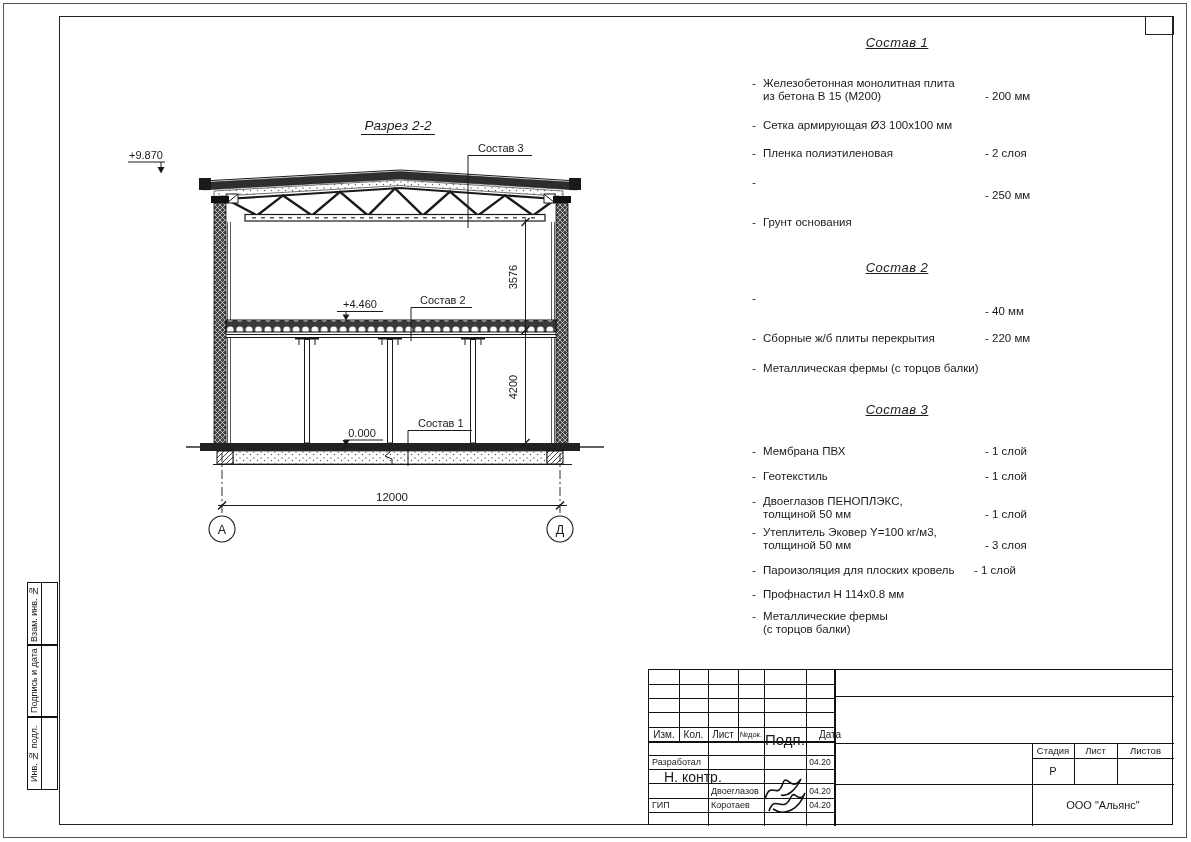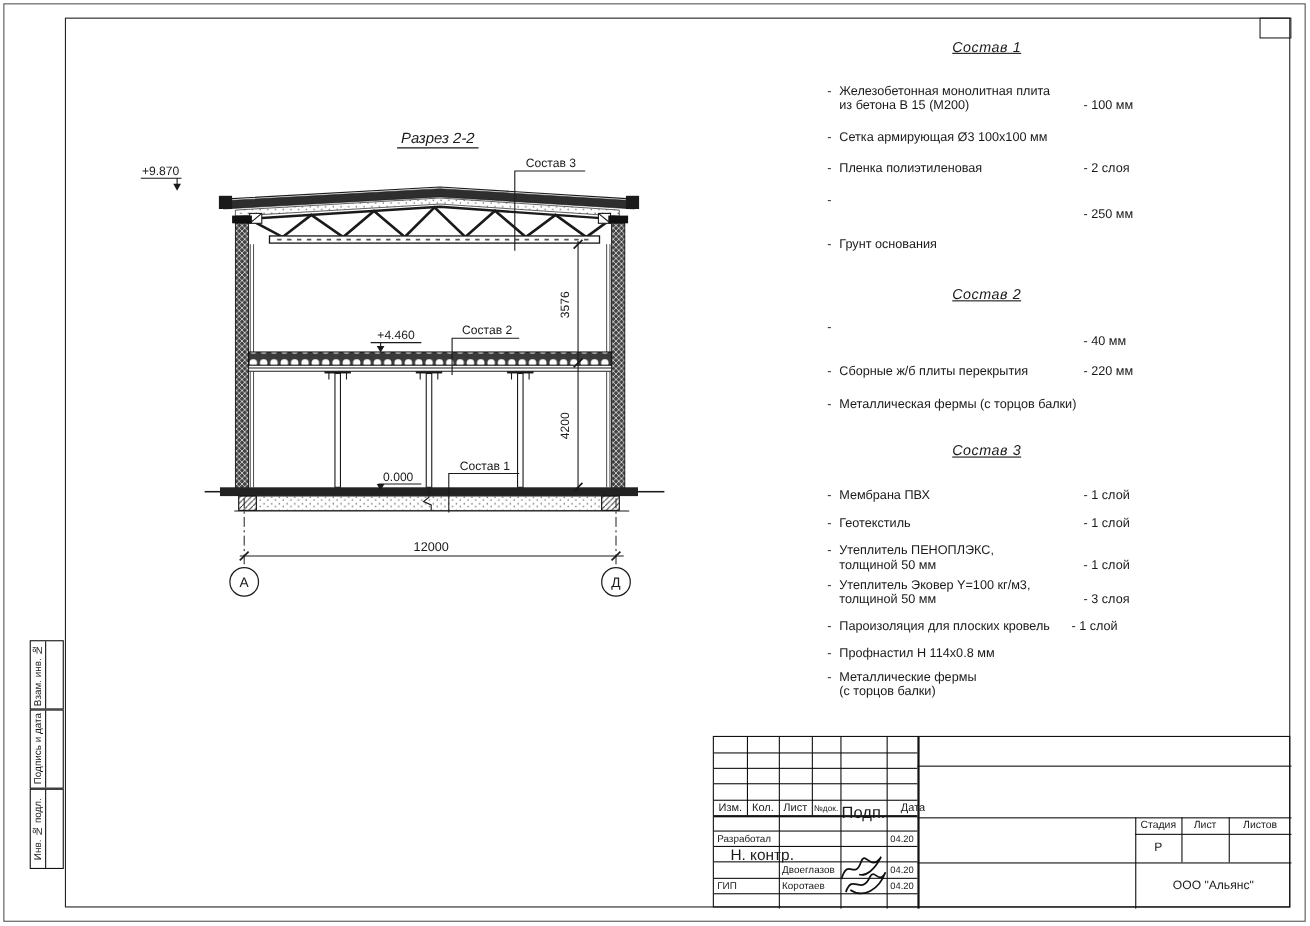--- a/index.html
+++ b/index.html
@@ -194,21 +194,21 @@
 
   <div class="abs" id="comp-col">
     <div class="comp-title" style="top:36px">Состав 1</div>
 
     <div class="comp-item" style="top:77px">
       <span class="dash">-</span>
       <div class="itxt">
           <div>Железобетонная  монолитная плита</div>
           <div>из бетона В 15 (М200)</div>
         </div>
-      <span class="ival" style="top:13px">- 100 мм</span>
+      <span class="ival" style="top:13px">- 200 мм</span>
     </div>
     <div class="comp-item" style="top:119px">
       <span class="dash">-</span>
       <div class="itxt">
           <div>Сетка армирующая Ø3 100x100 мм</div>
         </div>
     </div>
     <div class="comp-item" style="top:147px">
       <span class="dash">-</span>
       <div class="itxt">
@@ -259,21 +259,21 @@
     <div class="comp-item" style="top:470px">
       <span class="dash">-</span>
       <div class="itxt">
           <div>Геотекстиль</div>
         </div>
       <span class="ival">- 1 слой</span>
     </div>
     <div class="comp-item" style="top:495px">
       <span class="dash">-</span>
       <div class="itxt">
-          <div>Утеплитель ПЕНОПЛЭКС,</div>
+          <div>Двоеглазов ПЕНОПЛЭКС,</div>
           <div>толщиной 50 мм</div>
         </div>
       <span class="ival" style="top:13px">- 1 слой</span>
     </div>
     <div class="comp-item" style="top:526px">
       <span class="dash">-</span>
       <div class="itxt">
           <div>Утеплитель Эковер Y=100 кг/м3,</div>
           <div>толщиной 50 мм</div>
         </div>

